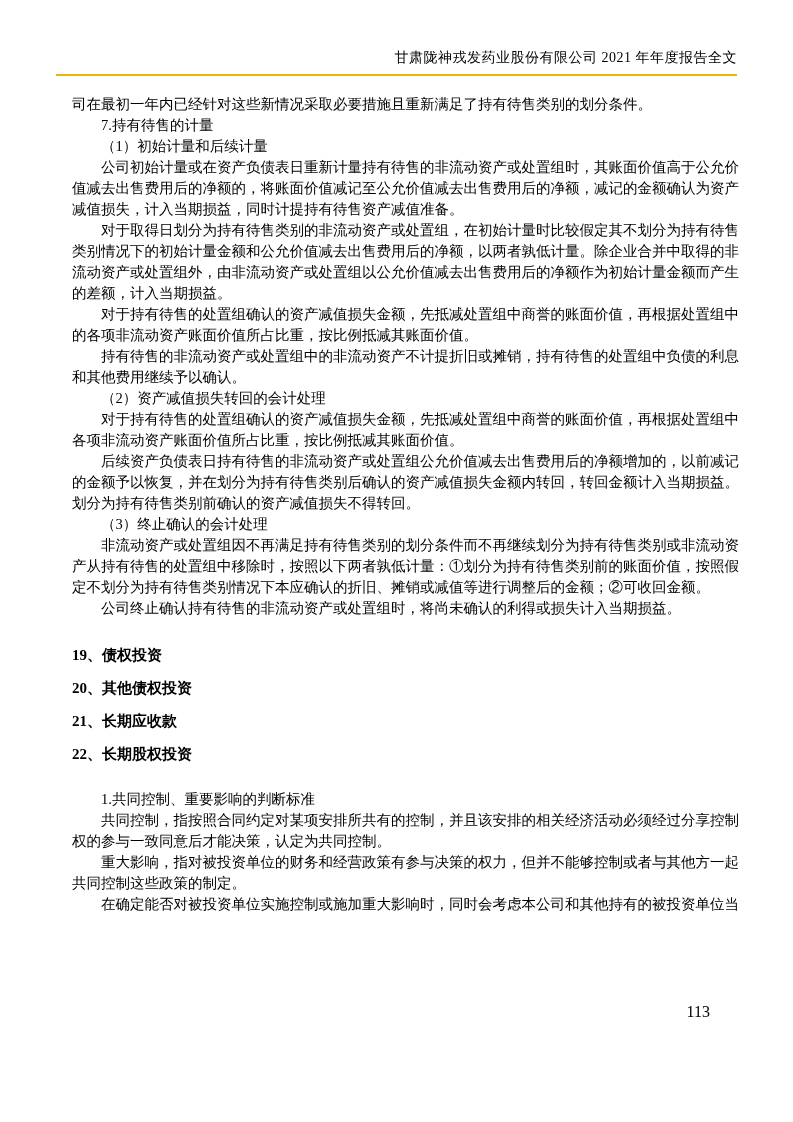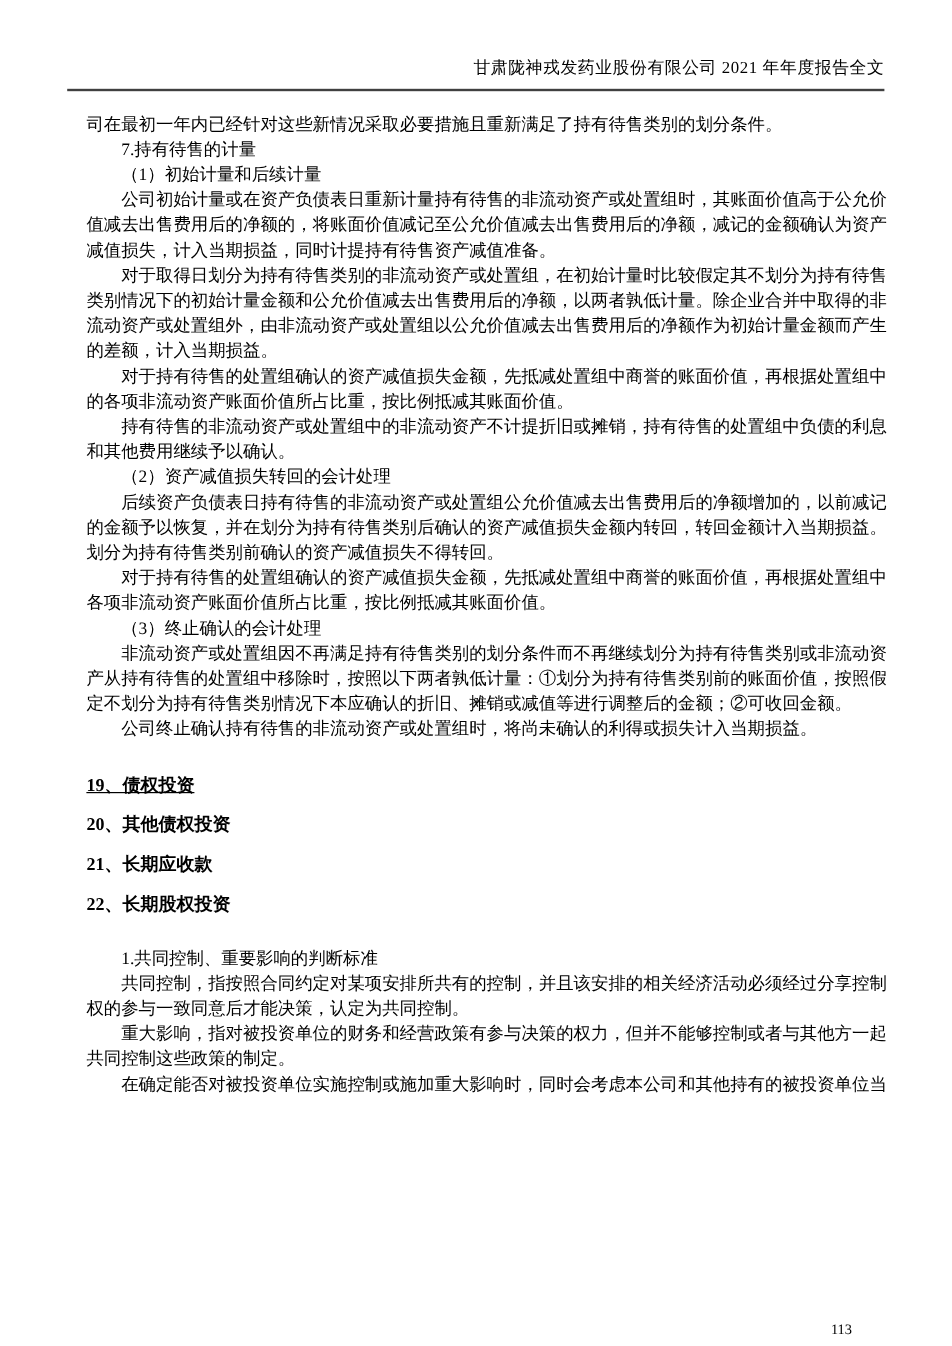--- a/index.html
+++ b/index.html
@@ -16,21 +16,21 @@
     width: 793px; height: 1122px;
     background: #ffffff;
   }
   .doc-header {
     position: absolute;
     top: 48px; left: 56px; right: 56px;
     text-align: right;
     font-size: 14px;
     line-height: 20px;
     padding-bottom: 6px;
-    border-bottom: 2px solid #404040;
+    border-bottom: 2px solid #eab308;
     letter-spacing: 0.5px;
   }
   .doc-body {
     position: absolute;
     top: 94px; left: 72px;
     width: 667px;
     font-size: 14.5px;
     line-height: 21px;
     text-align: justify;
     text-justify: inter-ideograph;
@@ -39,26 +39,26 @@
   .para.no-indent { text-indent: 0; }
   .section-heading {
     font-size: 15px;
     font-weight: bold;
     line-height: 21px;
     margin-top: 6px;
     margin-bottom: 12px;
     text-indent: 0;
     text-align: left;
   }
-  .section-heading.first { margin-top: 26px; text-decoration: underline; }
+  .section-heading.first { margin-top: 26px; }
   .section-heading.last { margin-bottom: 24px; }
   .doc-footer {
     position: absolute;
-    top: 1100px; right: 83px;
-    font-size: 12px;
+    top: 1004px; right: 83px;
+    font-size: 16px;
     line-height: 16px;
     font-family: Liberation Serif, serif;
   }
 </style>
 </head>
 <body>
 
 <div class="page">
 
   <div class="doc-header">
@@ -67,22 +67,22 @@
 
   <div class="doc-body">
     <p class="para no-indent">司在最初一年内已经针对这些新情况采取必要措施且重新满足了持有待售类别的划分条件。</p>
     <p class="para">7.持有待售的计量</p>
     <p class="para">（1）初始计量和后续计量</p>
     <p class="para">公司初始计量或在资产负债表日重新计量持有待售的非流动资产或处置组时，其账面价值高于公允价值减去出售费用后的净额的，将账面价值减记至公允价值减去出售费用后的净额，减记的金额确认为资产减值损失，计入当期损益，同时计提持有待售资产减值准备。</p>
     <p class="para">对于取得日划分为持有待售类别的非流动资产或处置组，在初始计量时比较假定其不划分为持有待售类别情况下的初始计量金额和公允价值减去出售费用后的净额，以两者孰低计量。除企业合并中取得的非流动资产或处置组外，由非流动资产或处置组以公允价值减去出售费用后的净额作为初始计量金额而产生的差额，计入当期损益。</p>
     <p class="para">对于持有待售的处置组确认的资产减值损失金额，先抵减处置组中商誉的账面价值，再根据处置组中的各项非流动资产账面价值所占比重，按比例抵减其账面价值。</p>
     <p class="para">持有待售的非流动资产或处置组中的非流动资产不计提折旧或摊销，持有待售的处置组中负债的利息和其他费用继续予以确认。</p>
     <p class="para">（2）资产减值损失转回的会计处理</p>
+    <p class="para">对于持有待售的处置组确认的资产减值损失金额，先抵减处置组中商誉的账面价值，再根据处置组中各项非流动资产账面价值所占比重，按比例抵减其账面价值。</p>
     <p class="para">后续资产负债表日持有待售的非流动资产或处置组公允价值减去出售费用后的净额增加的，以前减记的金额予以恢复，并在划分为持有待售类别后确认的资产减值损失金额内转回，转回金额计入当期损益。划分为持有待售类别前确认的资产减值损失不得转回。</p>
-    <p class="para">对于持有待售的处置组确认的资产减值损失金额，先抵减处置组中商誉的账面价值，再根据处置组中各项非流动资产账面价值所占比重，按比例抵减其账面价值。</p>
     <p class="para">（3）终止确认的会计处理</p>
     <p class="para">非流动资产或处置组因不再满足持有待售类别的划分条件而不再继续划分为持有待售类别或非流动资产从持有待售的处置组中移除时，按照以下两者孰低计量：①划分为持有待售类别前的账面价值，按照假定不划分为持有待售类别情况下本应确认的折旧、摊销或减值等进行调整后的金额；②可收回金额。</p>
     <p class="para">公司终止确认持有待售的非流动资产或处置组时，将尚未确认的利得或损失计入当期损益。</p>
 
     <h2 class="section-heading first">19、债权投资</h2>
     <h2 class="section-heading">20、其他债权投资</h2>
     <h2 class="section-heading">21、长期应收款</h2>
     <h2 class="section-heading last">22、长期股权投资</h2>
 
     <p class="para">1.共同控制、重要影响的判断标准</p>

